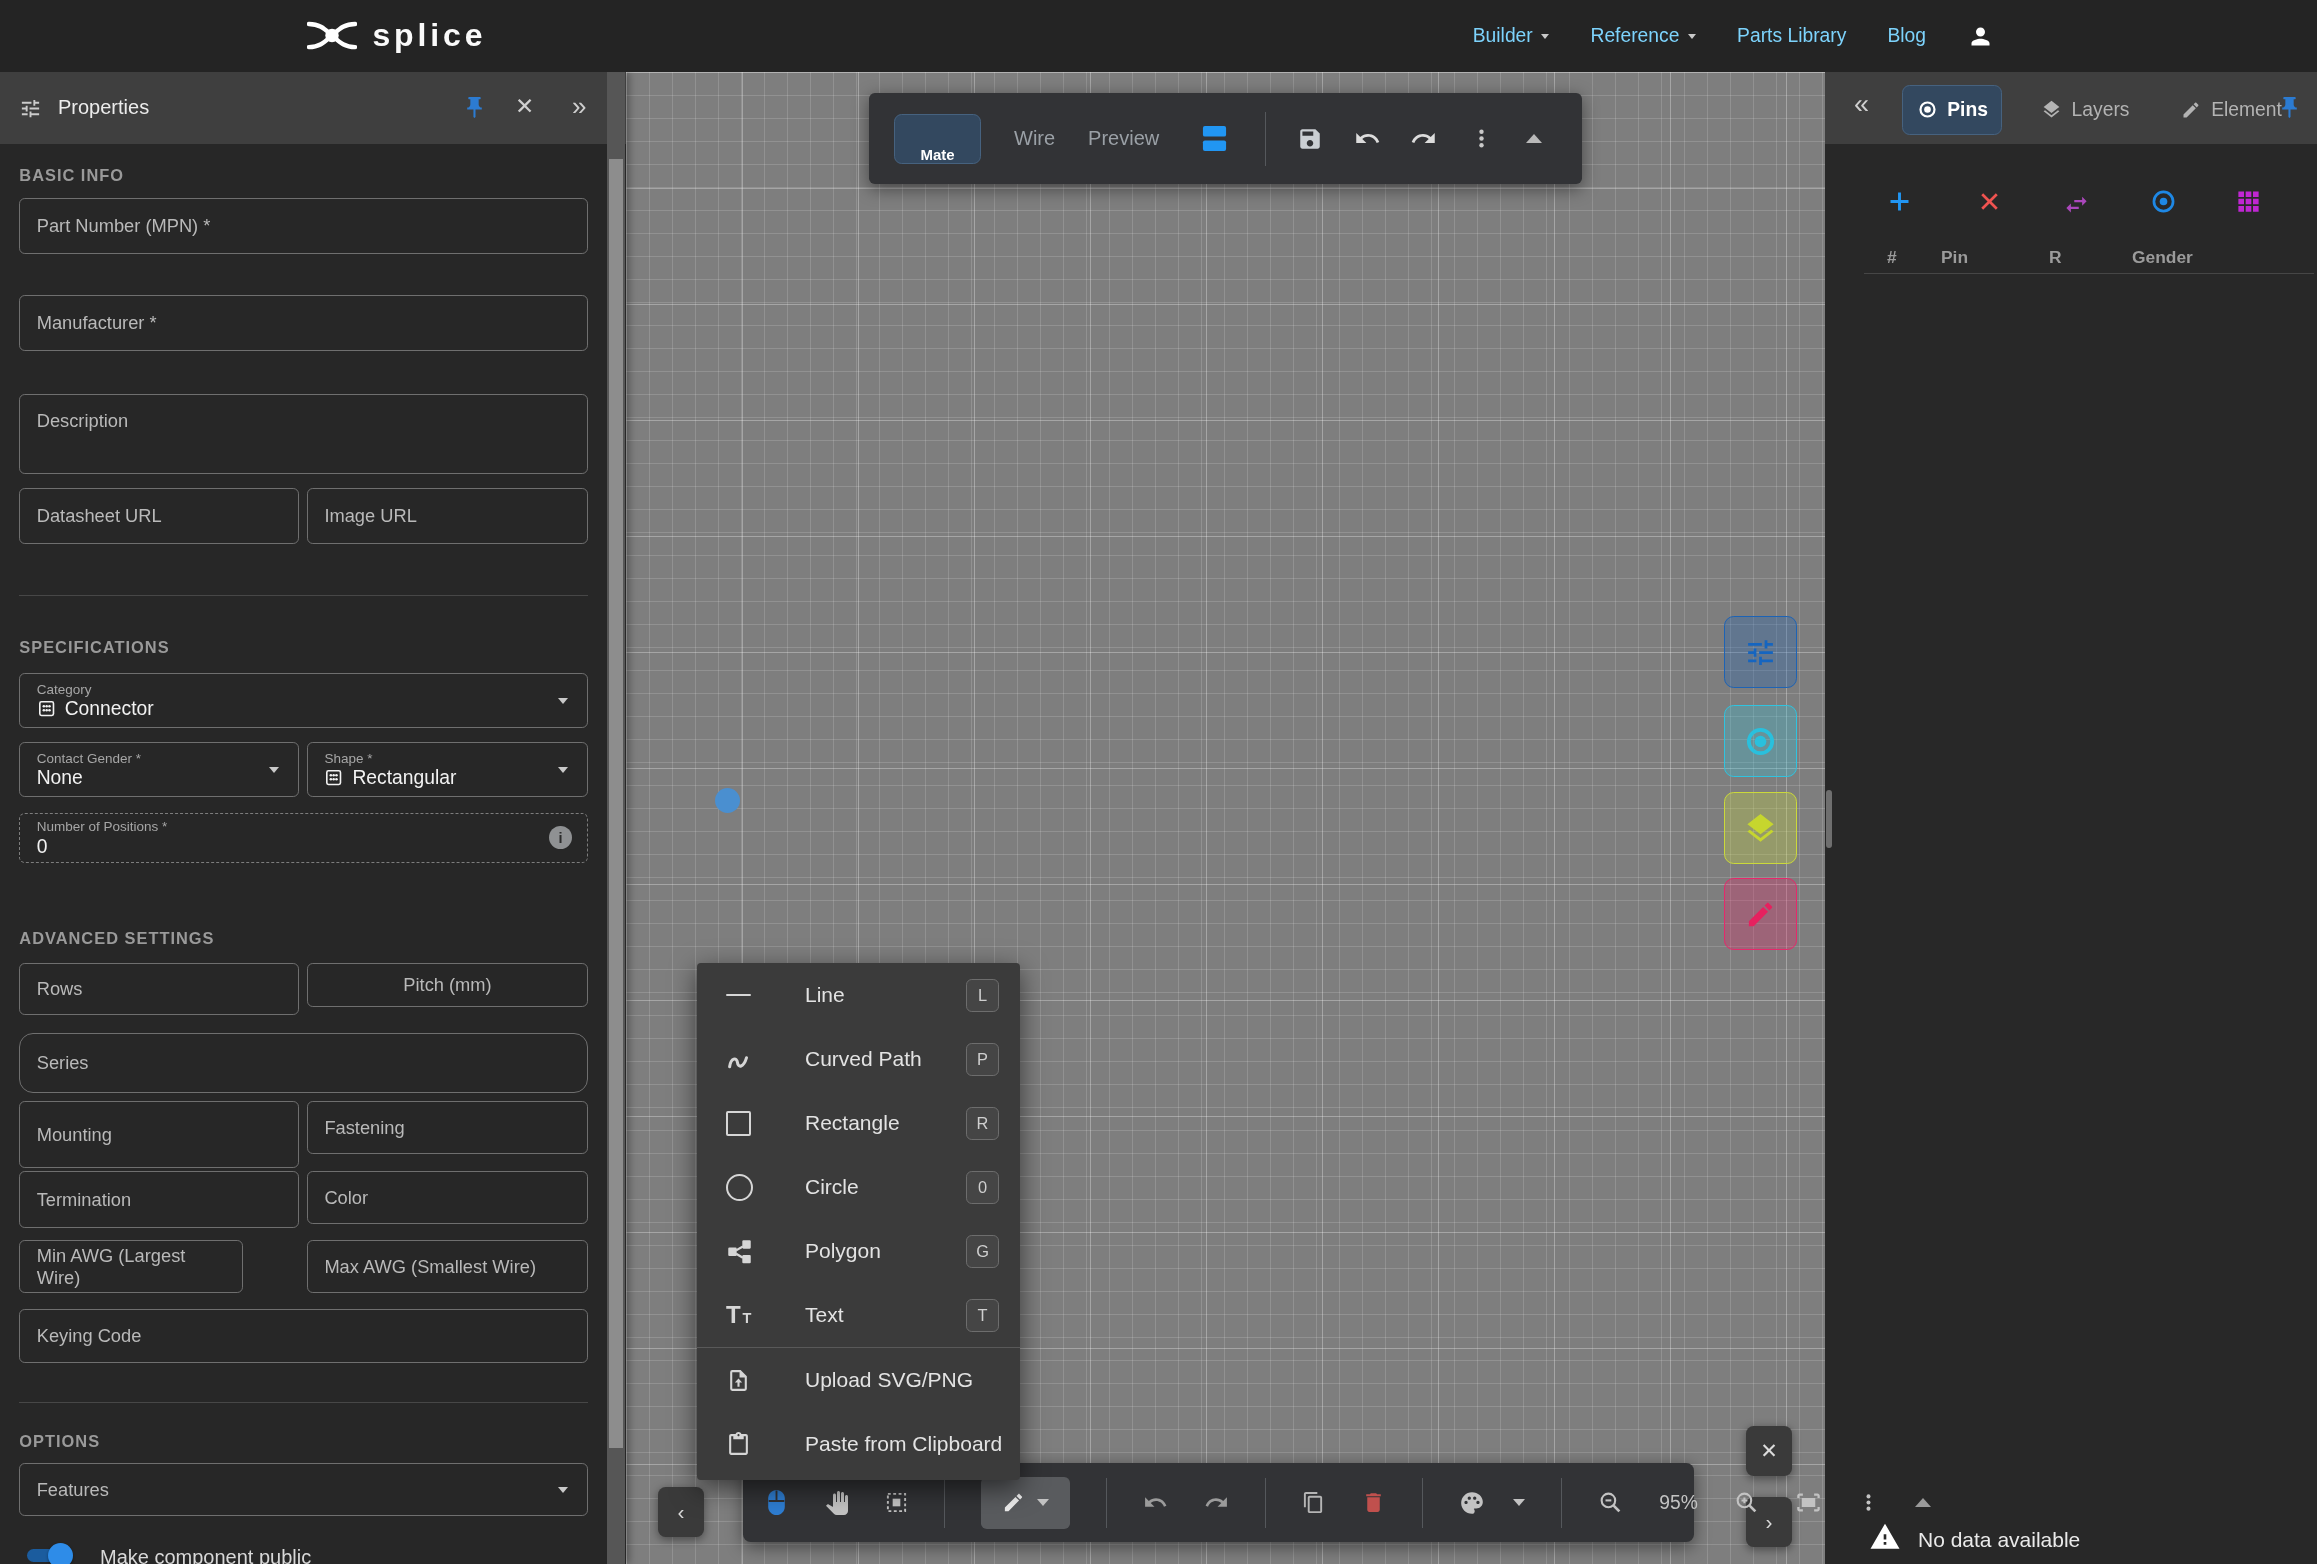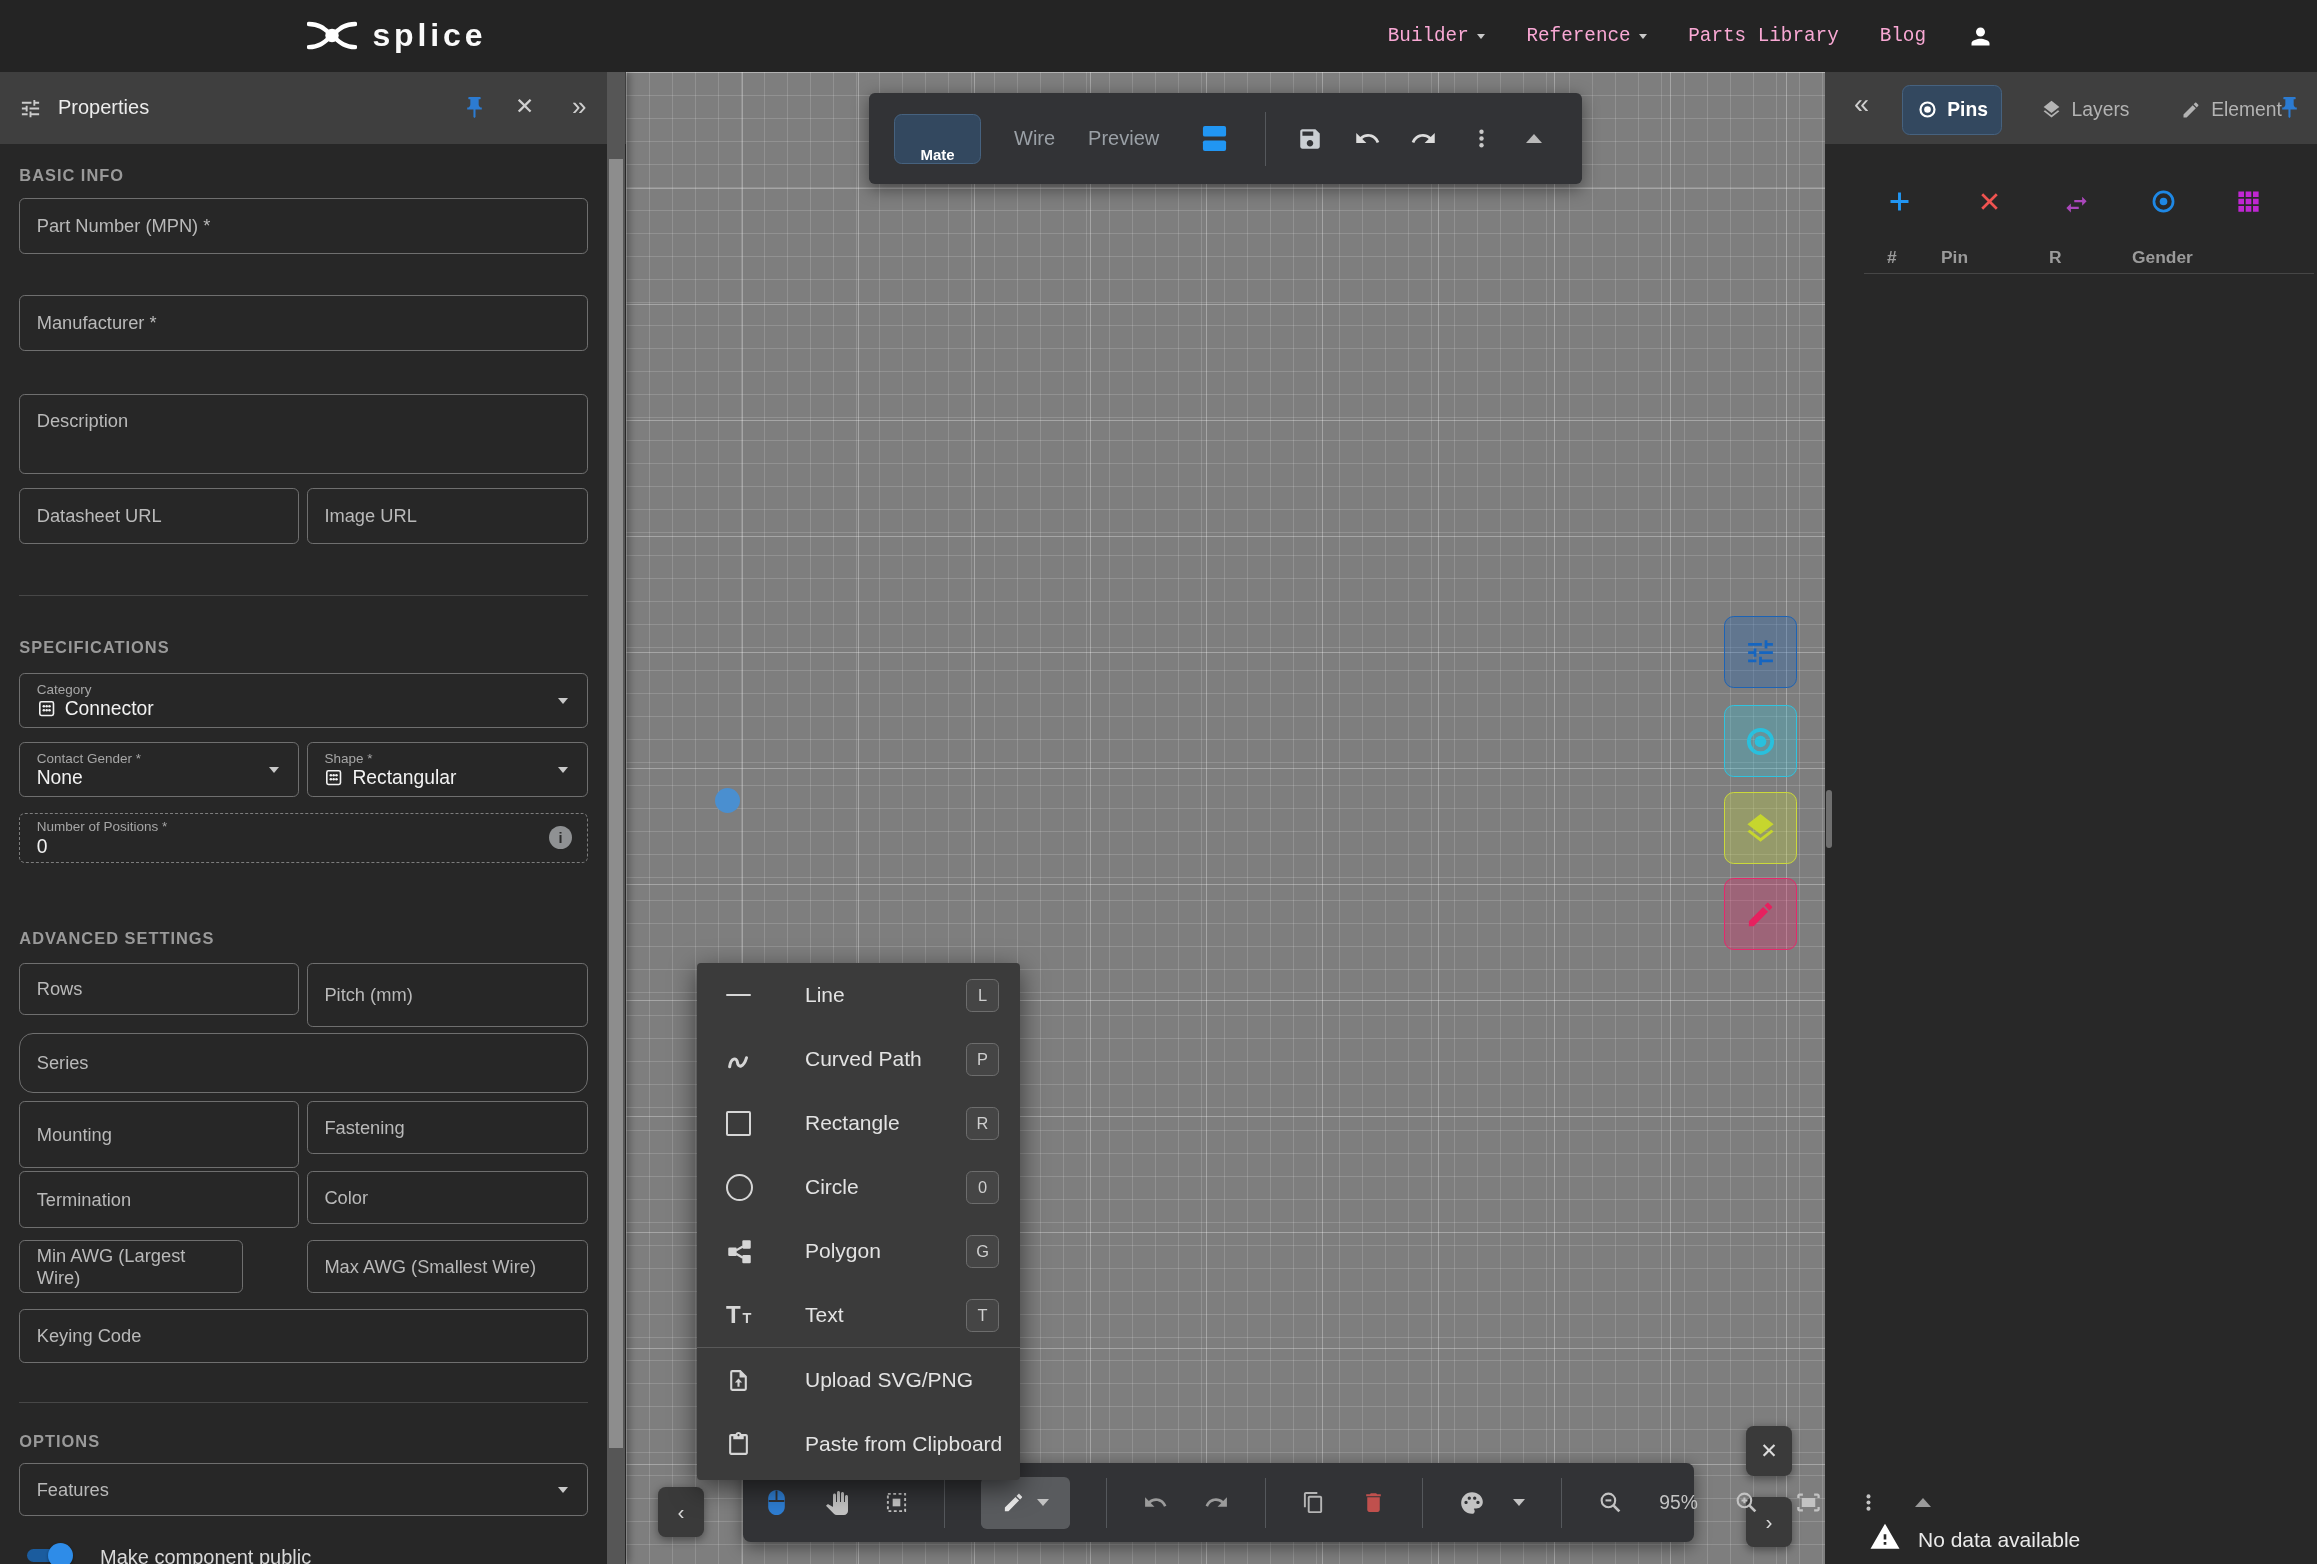--- a/index.html
+++ b/index.html
@@ -6,21 +6,21 @@
   body{width:2317px;height:1564px;position:relative;overflow:hidden;background:#7e7e7e;
        font-family:"Liberation Sans","DejaVu Sans",sans-serif;color:#ddd;}
   .abs{position:absolute;}
   svg{display:block;}
 
   
   .topbar{position:absolute;left:0;top:0;width:2317px;height:72px;background:#242424;z-index:30;}
   .brand{position:absolute;left:307px;top:17.4px;display:flex;align-items:center;gap:15.4px;cursor:pointer;}
   .brand-text{color:#fafafa;font-size:32px;font-weight:bold;letter-spacing:3.9px;}
   .topnav{position:absolute;right:323px;top:0;height:72px;display:flex;align-items:center;gap:41px;}
-  .nav-item{display:flex;align-items:center;gap:8.7px;color:#f9a8d4;font-size:19.3px;cursor:pointer;font-family:Liberation Mono, monospace;}
+  .nav-item{display:flex;align-items:center;gap:8.7px;color:#7dd3fc;font-size:19.3px;cursor:pointer;}
   .cdn{width:0;height:0;border-left:4.8px solid transparent;border-right:4.8px solid transparent;border-top:5.8px solid #c9c9c9;}
 
   
   .left-panel{position:absolute;left:0;top:72px;width:626px;height:1492px;background:#272727;
               box-shadow:2.9px 0 7.7px rgba(0,0,0,.35);z-index:20;overflow:hidden;}
   .right-panel{position:absolute;left:1825px;top:72px;width:492px;height:1492px;background:#282828;z-index:20;overflow:hidden;}
   .panel-header{position:absolute;left:0;top:0;right:0;height:72px;background:#3f3f3f;}
 
   .sec{position:absolute;left:19.3px;font-size:16.4px;font-weight:bold;color:#9a9a9a;letter-spacing:1px;}
   .fld{position:absolute;border:1px solid #6f6f6f;border-radius:5.8px;display:flex;align-items:center;
@@ -214,21 +214,21 @@
     <span class="val">
         <span>0</span>
       </span>
     <span class="abs" style="right:15.4px;top:50%;margin-top:-11.6px;width:23px;height:23px;border-radius:50%;background:#8f9193;color:#2c2c2c;font-weight:bold;font-size:14.5px;display:flex;align-items:center;justify-content:center;">i</span>
   </div>
 
   <div class="sec" style="top:857px;">ADVANCED SETTINGS</div>
   <div class="fld" style="left:19.3px;top:891px;width:280px;height:52px;">
     <span>Rows</span>
     </div>
-  <div class="fld" style="left:307px;top:891px;width:281px;height:64px;">
+  <div class="fld" style="left:307px;top:891px;width:281px;height:44px;justify-content:center;">
     <span>Pitch (mm)</span>
     </div>
   <div class="fld" style="left:19.3px;top:961px;width:569px;height:60px;border-radius:14px;">
     <span>Series</span>
     </div>
   <div class="fld" style="left:19.3px;top:1029px;width:280px;height:67px;">
     <span>Mounting</span>
     </div>
   <div class="fld" style="left:307px;top:1029px;width:281px;height:53px;">
     <span>Fastening</span>

